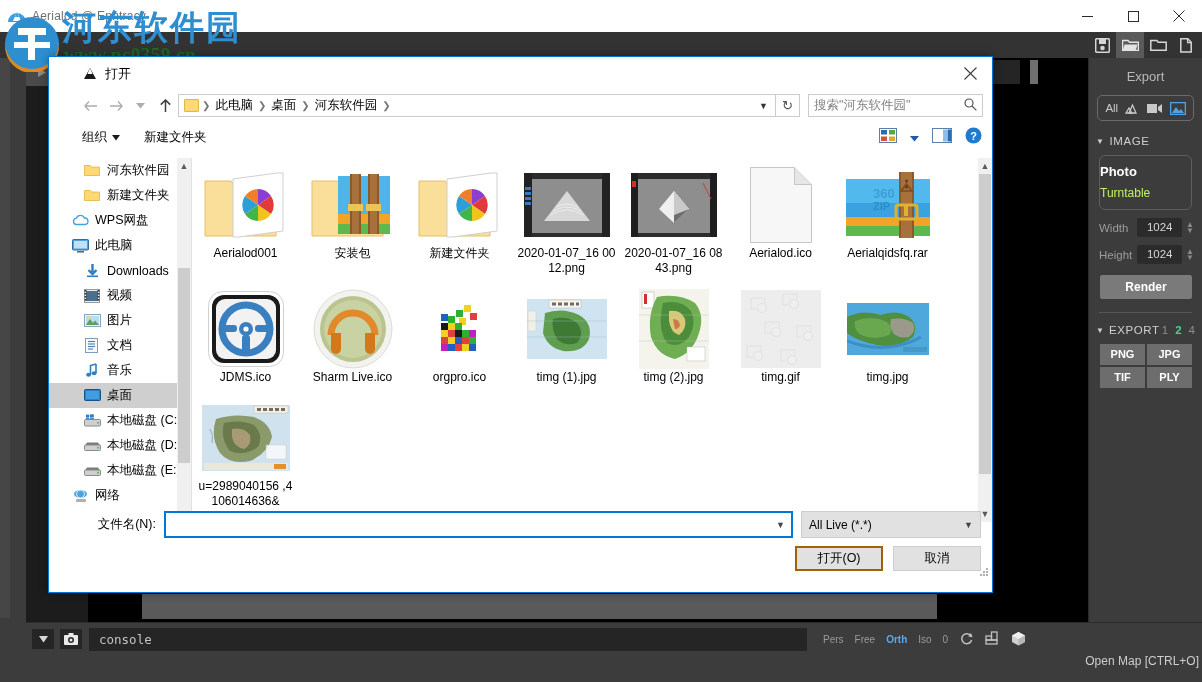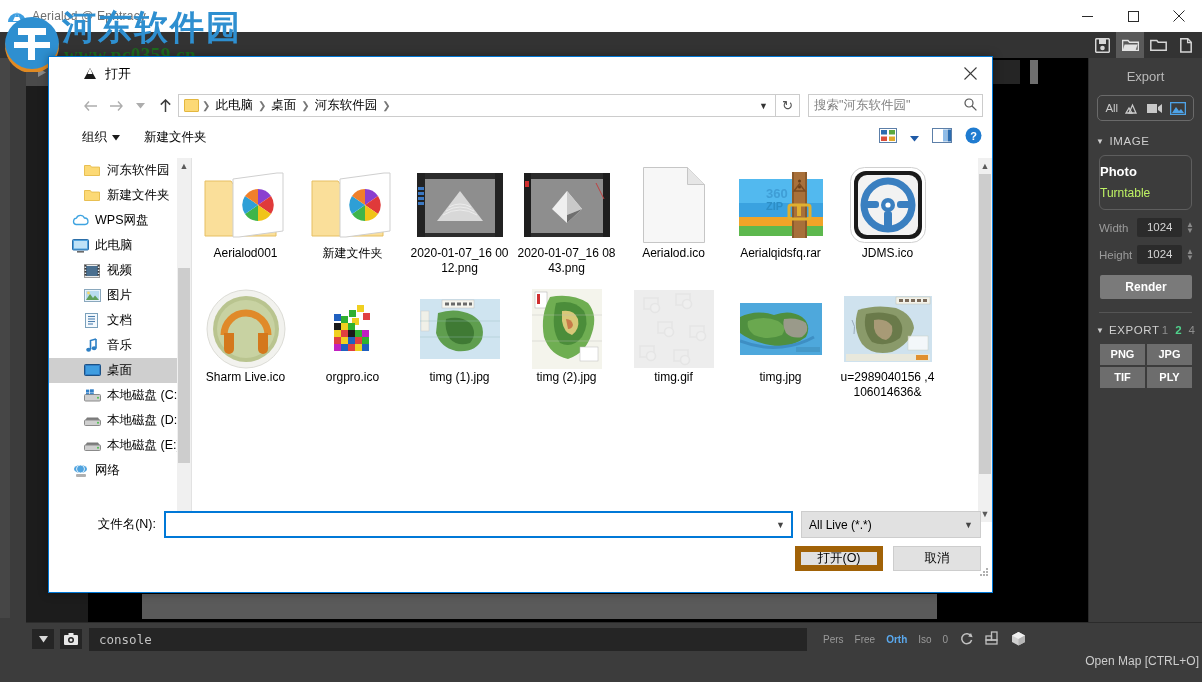--- a/index.html
+++ b/index.html
@@ -181,21 +181,21 @@
   .fnlabel{ font-size:12.5px; color:#000; width:104px; text-align:right; padding-right:8px; }
   .fninput{ flex:1; height:27px; border:2px solid #0078d7; background:#fff; display:flex;
             align-items:center; padding:0 6px; font-size:12.5px; }
   .fninput .dd{ margin-left:auto; color:#444; font-size:9px; }
   .ftype{ width:180px; height:27px; background:#e1e1e1; border:1px solid #cdcdcd; margin-left:8px;
           display:flex; align-items:center; padding:0 7px; font-size:12px; color:#000; }
   .ftype .dd{ margin-left:auto; color:#444; font-size:9px; }
   .frow2{ display:flex; justify-content:flex-end; padding:8px 11px 0 0; gap:10px; }
   .btn{ width:88px; height:25px; background:#e1e1e1; border:1px solid #cdcdcd; font-size:12.5px;
         color:#000; display:flex; align-items:center; justify-content:center; }
-  .btn.primary{ border:6px solid #a16207; }
+  .btn.primary{ border:2px solid #a16207; }
   .grip{ position:absolute; right:3px; bottom:2px; width:10px; height:10px; }
 </style>
 </head>
 <body>
 
 <div id="app">
 
   <div class="viewport"></div>
   <div class="viewport-grey"></div>
   <div class="vp-tab">24</div>
@@ -548,20 +548,29 @@
               <svg width="17" height="14" viewBox="0 0 17 14">
                 <rect x="0.5" y="0.5" width="16" height="10.5" rx="1" fill="#4fa3df" stroke="#2b6ea8"></rect>
                 <rect x="2" y="2" width="13" height="7.5" fill="#bfe2f7"></rect>
                 <rect x="5" y="12" width="7" height="1.6" fill="#6a6a6a"></rect>
               </svg>
             </span>
             <span>此电脑</span>
           </div>
           <div class="tline l1">
             <span class="ic">
+              <svg width="15" height="15" viewBox="0 0 15 15">
+                <path d="M7.5 1v8M3.5 7 7.5 11 11.5 7" fill="none" stroke="#2c7fc4" stroke-width="2.4"></path>
+                <rect x="2" y="12.5" width="11" height="1.6" fill="#2c7fc4"></rect>
+              </svg>
+            </span>
+            <span>Downloads</span>
+          </div>
+          <div class="tline l1">
+            <span class="ic">
               <svg width="16" height="14" viewBox="0 0 16 14">
                 <rect x="0.5" y="0.5" width="15" height="13" fill="#ececec" stroke="#9a9a9a"></rect>
                 <rect x="2" y="2" width="12" height="10" fill="#4a6f8f"></rect>
                 <g fill="#3a3a3a">
                   <rect x="0.5" y="1" width="2" height="1.6"></rect>
                   <rect x="0.5" y="4" width="2" height="1.6"></rect>
                   <rect x="0.5" y="7" width="2" height="1.6"></rect>
                   <rect x="0.5" y="10" width="2" height="1.6"></rect>
                   <rect x="13.5" y="1" width="2" height="1.6"></rect>
                   <rect x="13.5" y="4" width="2" height="1.6"></rect>
@@ -683,20 +692,39 @@
                     <path d="M0 0 L13 -9 A16 16 0 0 1 13 9 Z" fill="#e03a3a"></path>
                     <path d="M0 0 L13 9 A16 16 0 0 1 0 16 Z" fill="#f0c419"></path>
                     <path d="M0 0 L0 16 A16 16 0 0 1 -13 9 Z" fill="#3fb54a"></path>
                     <path d="M0 0 L-13 9 A16 16 0 0 1 -13 -9 Z" fill="#2e9fd6"></path>
                     <path d="M0 0 L-13 -9 A16 16 0 0 1 0 -16 Z" fill="#f07f2a"></path>
                   </g>
                 </g>
               </svg>
             </div>
             <div class="cap">Aerialod001</div>
+          </div>
+          <div class="cell">
+            <div class="thumbbox">
+              <svg width="86" height="72" viewBox="0 0 86 72">
+                <path d="M2 12h26l5 7h40v48H2z" fill="#fadf9a" stroke="#e6bf62"></path>
+                <g transform="translate(28,5)">
+                  <rect x="0" y="2" width="52" height="58" fill="#4fb4e8"></rect>
+                  <rect x="0" y="40" width="52" height="10" fill="#f0a428"></rect>
+                  <rect x="0" y="50" width="52" height="10" fill="#5db84e"></rect>
+                  <rect x="12" y="0" width="11" height="60" fill="#8a5a2b"></rect>
+                  <rect x="14" y="0" width="7" height="60" fill="#a8703a"></rect>
+                  <rect x="30" y="0" width="11" height="60" fill="#8a5a2b"></rect>
+                  <rect x="32" y="0" width="7" height="60" fill="#a8703a"></rect>
+                  <rect x="10" y="30" width="15" height="7" fill="#e8c45a"></rect>
+                  <rect x="28" y="30" width="15" height="7" fill="#e8c45a"></rect>
+                </g>
+              </svg>
+            </div>
+            <div class="cap">安装包</div>
           </div>
           <div class="cell">
             <div class="thumbbox">
               <svg width="86" height="72" viewBox="0 0 86 72">
                 <path d="M2 12h26l5 7h40v48H2z" fill="#fadf9a" stroke="#e6bf62"></path>
                 <g transform="translate(30,4)">
                   <polygon points="0,6 44,0 50,0 50,58 6,64 0,64" fill="#ffffff" stroke="#cfcfcf"></polygon>
                   <g transform="translate(25,32)">
                     <path d="M0 0 L0 -16 A16 16 0 0 1 13 -9 Z" fill="#8b3fd0"></path>
                     <path d="M0 0 L13 -9 A16 16 0 0 1 13 9 Z" fill="#e03a3a"></path>

